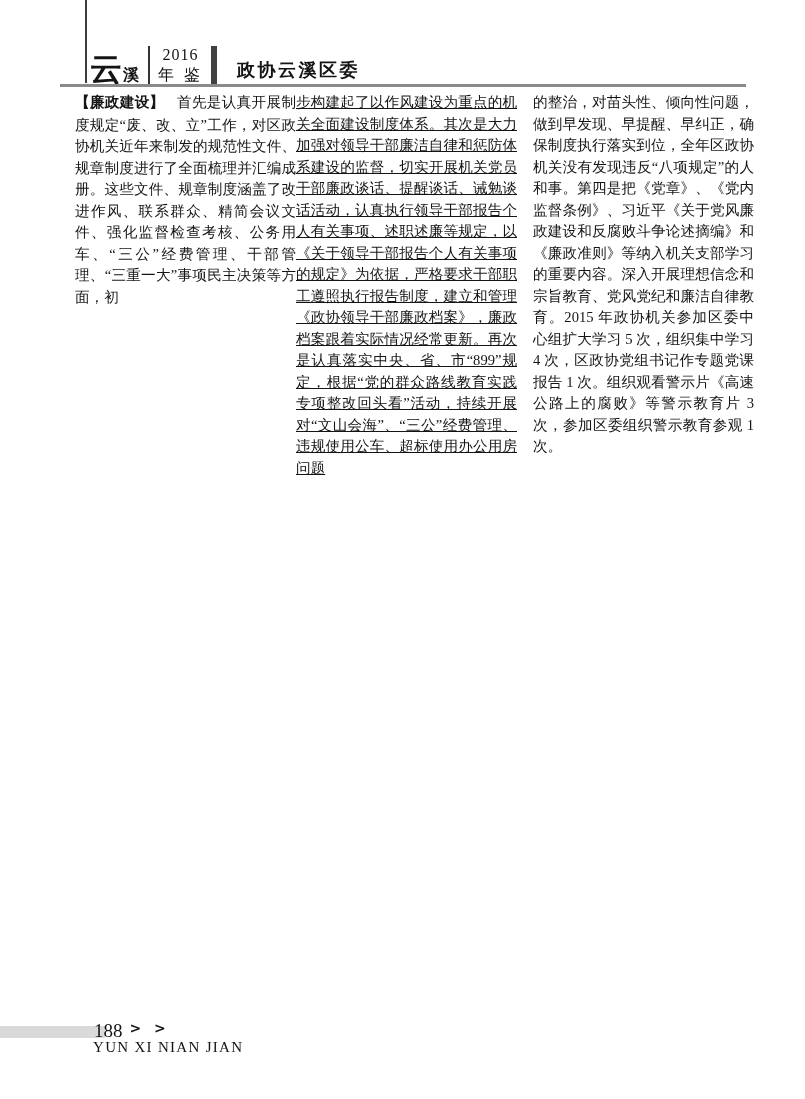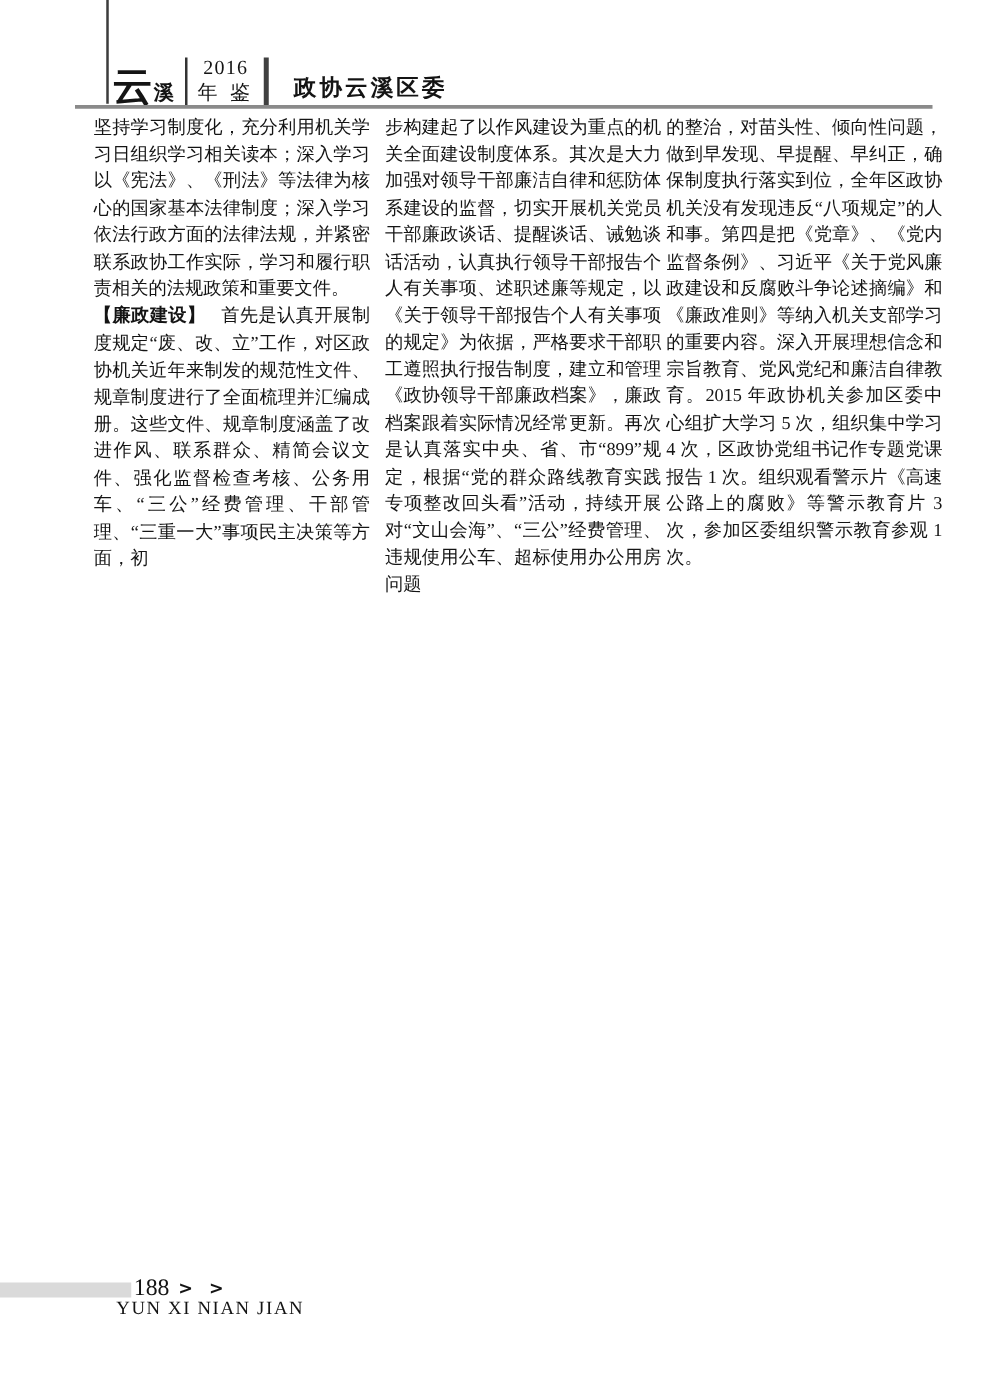--- a/index.html
+++ b/index.html
@@ -6,37 +6,37 @@
   .page{
     position:relative;width:805px;height:1099px;background:#ffffff;overflow:hidden;
     font-family:"Liberation Serif","DejaVu Serif",serif;color:#141414;
   }
   
   .vline{position:absolute;left:85px;top:0;width:2px;height:83px;background:#3c3c3c;}
   .header{position:absolute;left:90px;top:42px;height:42px;display:flex;align-items:flex-end;}
   .logo{display:flex;align-items:flex-end;font-family:"Liberation Sans","DejaVu Sans",sans-serif;font-weight:bold;}
   .logo-main{font-size:32px;line-height:0.95;}
   .logo-sub{font-size:16px;line-height:1.15;margin-left:1px;}
-  .year-block{margin-left:9px;padding:1px 8px 0;border-left:2px solid #333;border-right:4px solid #404040;text-align:center;}
+  .year-block{margin-left:9px;padding:1px 8px 0;border-left:2px solid #333;border-right:6px solid #404040;text-align:center;}
   .year{font-size:16px;letter-spacing:1px;line-height:1.05;}
   .year-label{font-size:16px;line-height:1.2;letter-spacing:3px;margin-top:1px;white-space:nowrap;}
   .section-title{margin-left:20px;font-family:"Liberation Sans","DejaVu Sans",sans-serif;font-weight:bold;font-size:18px;letter-spacing:2.5px;padding-bottom:2px;white-space:nowrap;}
   .header-rule{position:absolute;left:60px;top:84px;width:686px;height:3px;background:#8a8a8a;}
   
   .col{position:absolute;top:92px;width:221px;font-size:14.6px;line-height:21.5px;text-align:justify;text-justify:inter-character;}
   .col p{margin:0;}
   .col1{left:75px;}
-  .col2{left:308px;}
+  .col2{left:296px;text-decoration:underline;}
   .col3{left:533px;}
   .p2{margin-top:21.5px;}
   .entry-label{font-weight:bold;margin-right:0.85em;font-family:Liberation Mono, monospace;}
   .signature{text-align:right;padding-right:6px;}
   
   .footer-bar{position:absolute;left:0;top:1026px;width:105px;height:12px;background:#dadada;}
-  .pagenum-row{position:absolute;left:107px;top:1020px;display:flex;align-items:center;gap:7px;}
+  .pagenum-row{position:absolute;left:94px;top:1020px;display:flex;align-items:flex-start;gap:7px;}
   .pagenum{font-size:19px;}
   .chevrons{font-size:14px;font-weight:bold;letter-spacing:4px;font-family:"DejaVu Sans",sans-serif;}
   .journal-name{position:absolute;left:93px;top:1039px;font-size:15px;letter-spacing:1.3px;white-space:nowrap;}
 </style>
 </head>
 <body>
 
 <div class="page">
 
   <div class="vline"></div>
@@ -49,21 +49,20 @@
     <div class="year-block">
       <div class="year">2016</div>
       <div class="year-label">年 鉴</div>
     </div>
     <div class="section-title">政协云溪区委</div>
   </div>
 
   <div class="header-rule"></div>
 
   <div class="col col1">
-    <p class="para">坚持学习制度化，充分利用机关学习日组织学习相关读本；深入学习以《宪法》、《刑法》等法律为核心的国家基本法律制度；深入学习依法行政方面的法律法规，并紧密联系政协工作实际，学习和履行职责相关的法规政策和重要文件。</p>
     <p class="para p2"><span class="entry-label">【廉政建设】</span><span>首先是认真开展制度规定“废、改、立”工作，对区政协机关近年来制发的规范性文件、规章制度进行了全面梳理并汇编成册。这些文件、规章制度涵盖了改进作风、联系群众、精简会议文件、强化监督检查考核、公务用车、“三公”经费管理、干部管理、“三重一大”事项民主决策等方面，初</span></p>
   </div>
 
   <div class="col col2">
     <p class="para">步构建起了以作风建设为重点的机关全面建设制度体系。其次是大力加强对领导干部廉洁自律和惩防体系建设的监督，切实开展机关党员干部廉政谈话、提醒谈话、诫勉谈话活动，认真执行领导干部报告个人有关事项、述职述廉等规定，以《关于领导干部报告个人有关事项的规定》为依据，严格要求干部职工遵照执行报告制度，建立和管理《政协领导干部廉政档案》，廉政档案跟着实际情况经常更新。再次是认真落实中央、省、市“899”规定，根据“党的群众路线教育实践专项整改回头看”活动，持续开展对“文山会海”、“三公”经费管理、违规使用公车、超标使用办公用房问题</p>
   </div>
 
   <div class="col col3">
     <p class="para">的整治，对苗头性、倾向性问题，做到早发现、早提醒、早纠正，确保制度执行落实到位，全年区政协机关没有发现违反“八项规定”的人和事。第四是把《党章》、《党内监督条例》、习近平《关于党风廉政建设和反腐败斗争论述摘编》和《廉政准则》等纳入机关支部学习的重要内容。深入开展理想信念和宗旨教育、党风党纪和廉洁自律教育。2015 年政协机关参加区委中心组扩大学习 5 次，组织集中学习 4 次，区政协党组书记作专题党课报告 1 次。组织观看警示片《高速公路上的腐败》等警示教育片 3 次，参加区委组织警示教育参观 1 次。</p>
   </div>

